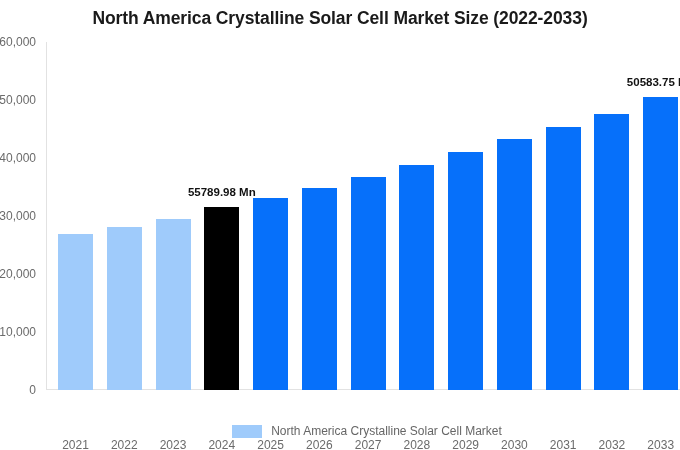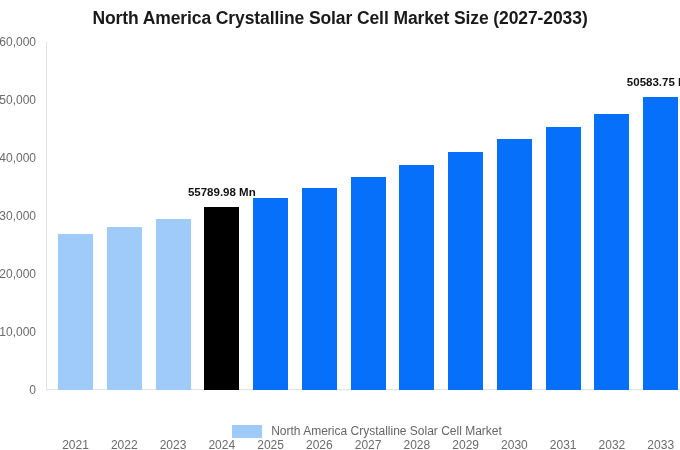--- a/index.html
+++ b/index.html
@@ -126,21 +126,21 @@
     font-size: 12px;
     color: #666666;
     white-space: nowrap;
   }
 </style>
 </head>
 <body>
 
 <div id="chart-root">
 
-  <div class="chart-title">North America Crystalline Solar Cell Market Size (2027-2033)</div>
+  <div class="chart-title">North America Crystalline Solar Cell Market Size (2022-2033)</div>
 
   <div id="y-labels">
       <div class="y-label" style="top: 42px;">60,000</div>
       <div class="y-label" style="top: 100px;">50,000</div>
       <div class="y-label" style="top: 158px;">40,000</div>
       <div class="y-label" style="top: 216px;">30,000</div>
       <div class="y-label" style="top: 274px;">20,000</div>
       <div class="y-label" style="top: 332px;">10,000</div>
       <div class="y-label" style="top: 390px;">0</div>
     </div>

